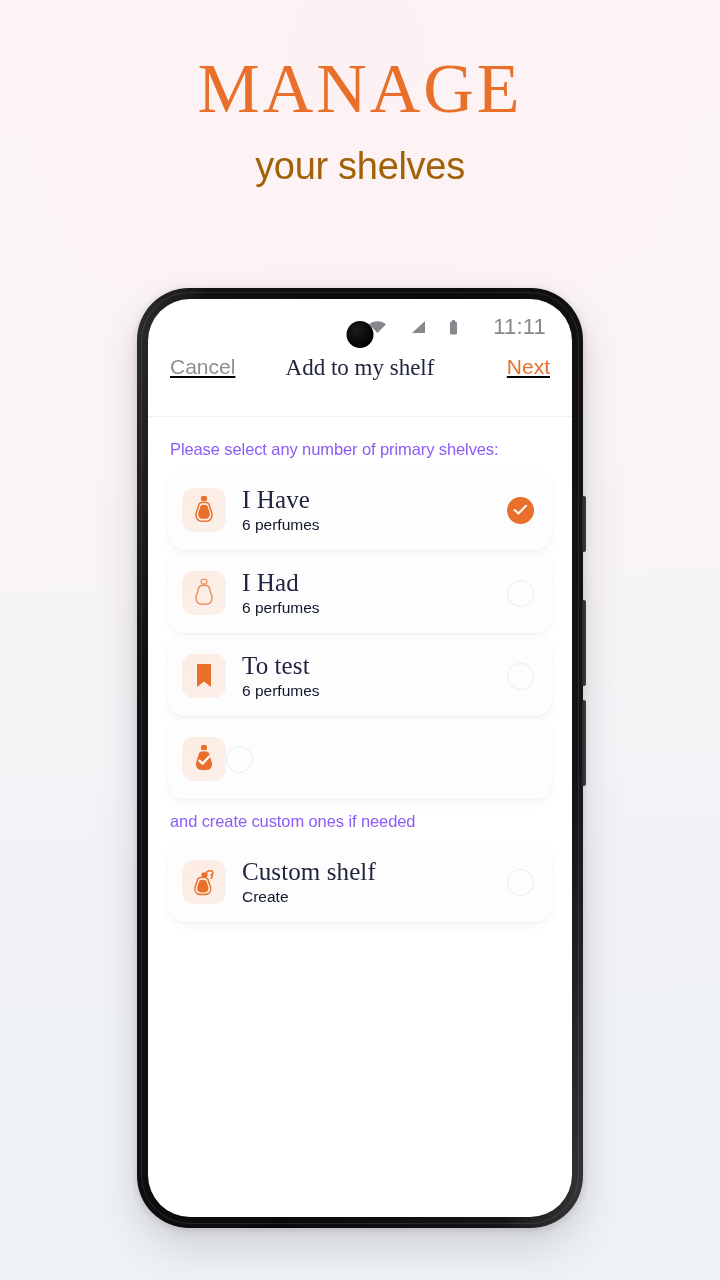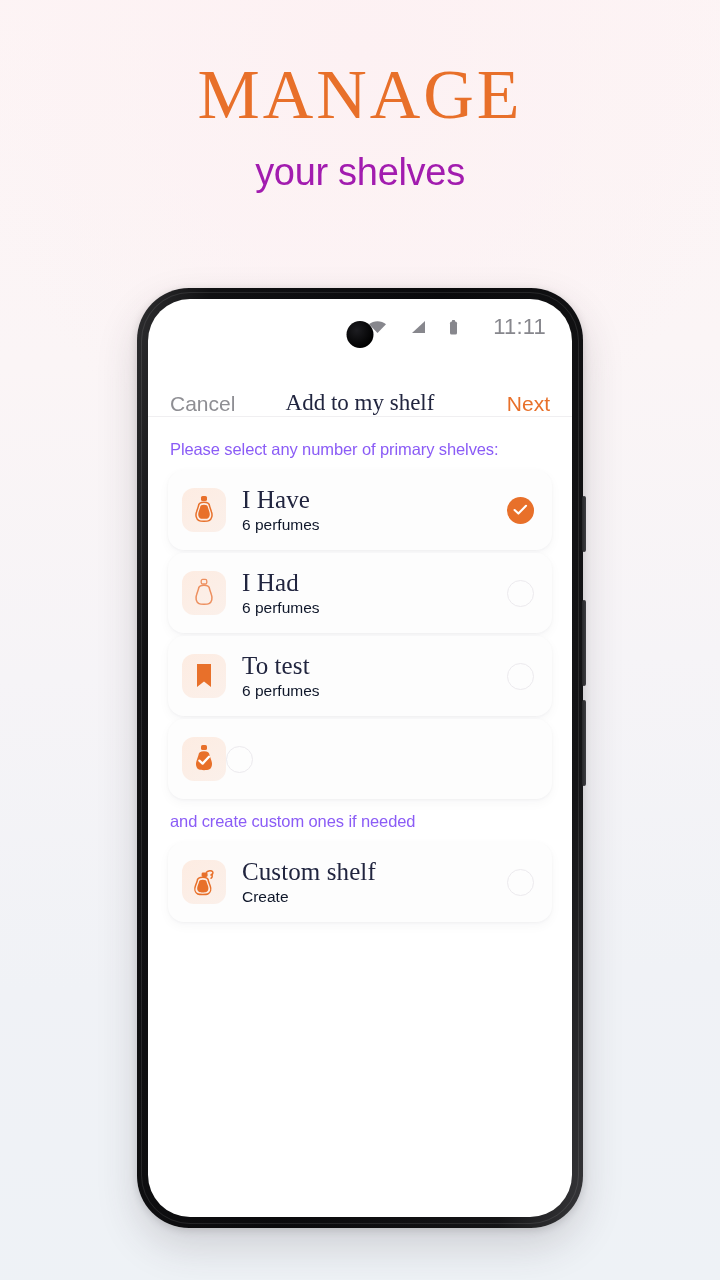--- a/index.html
+++ b/index.html
@@ -12,37 +12,37 @@
   body {
     font-family:"Liberation Sans", sans-serif;
     background:
       radial-gradient(ellipse 90% 55% at 50% 4%, #fdf1f3 0%, rgba(253,241,243,0) 62%),
       linear-gradient(178deg, #fdf4f5 0%, #fbf5f6 28%, #f6f4f7 52%, #f0f2f6 76%, #eef2f6 100%);
       position:relative;
   }
 
   
   .promo {
-    position:absolute; top:12px; left:0; right:0;
+    position:absolute; top:6px; left:0; right:0;
     text-align:center;
     padding-top:48px;
   }
   .promo-title {
     font-family:"Liberation Serif", "DejaVu Serif", serif;
     font-size:70px;
     line-height:1.0;
     letter-spacing:3px;
     color:#e8702a;
     font-weight:400;
   }
   .promo-sub {
     font-family:"Liberation Sans", sans-serif;
     font-size:38px;
     line-height:1.1;
-    color:#a21caf;
+    color:#a16207;
     font-weight:400;
     margin-top:22px;
     letter-spacing:-0.3px;
   }
 
   
   .phone {
     position:absolute;
     left:137px; top:288px;
     width:446px; height:940px;
@@ -91,24 +91,25 @@
   .sb-icons { display:flex; align-items:center; gap:23px; }
   .sb-icons svg { display:block; }
   .sb-time {
     font-size:22px; color:#87878d; margin-left:12px;
     letter-spacing:0.2px;
   }
 
   
   .navbar {
     height:62px;
-    display:flex; align-items:flex-end; justify-content:space-between;
+    display:flex; align-items:flex-start; justify-content:space-between;
     padding:0 22px;
     border-bottom:1px solid #f0eff1;
     position:relative;
+    text-decoration:underline;
   }
   .nav-cancel { font-size:21px; color:#8e8e93; }
   .nav-title {
     position:absolute; left:0; right:0; text-align:center;
     font-family:"Liberation Serif","DejaVu Serif",serif;
     font-size:23px; color:#21253f; pointer-events:none;
   }
   .nav-next { font-size:21px; color:#e8702a; position:relative; }
 
   

